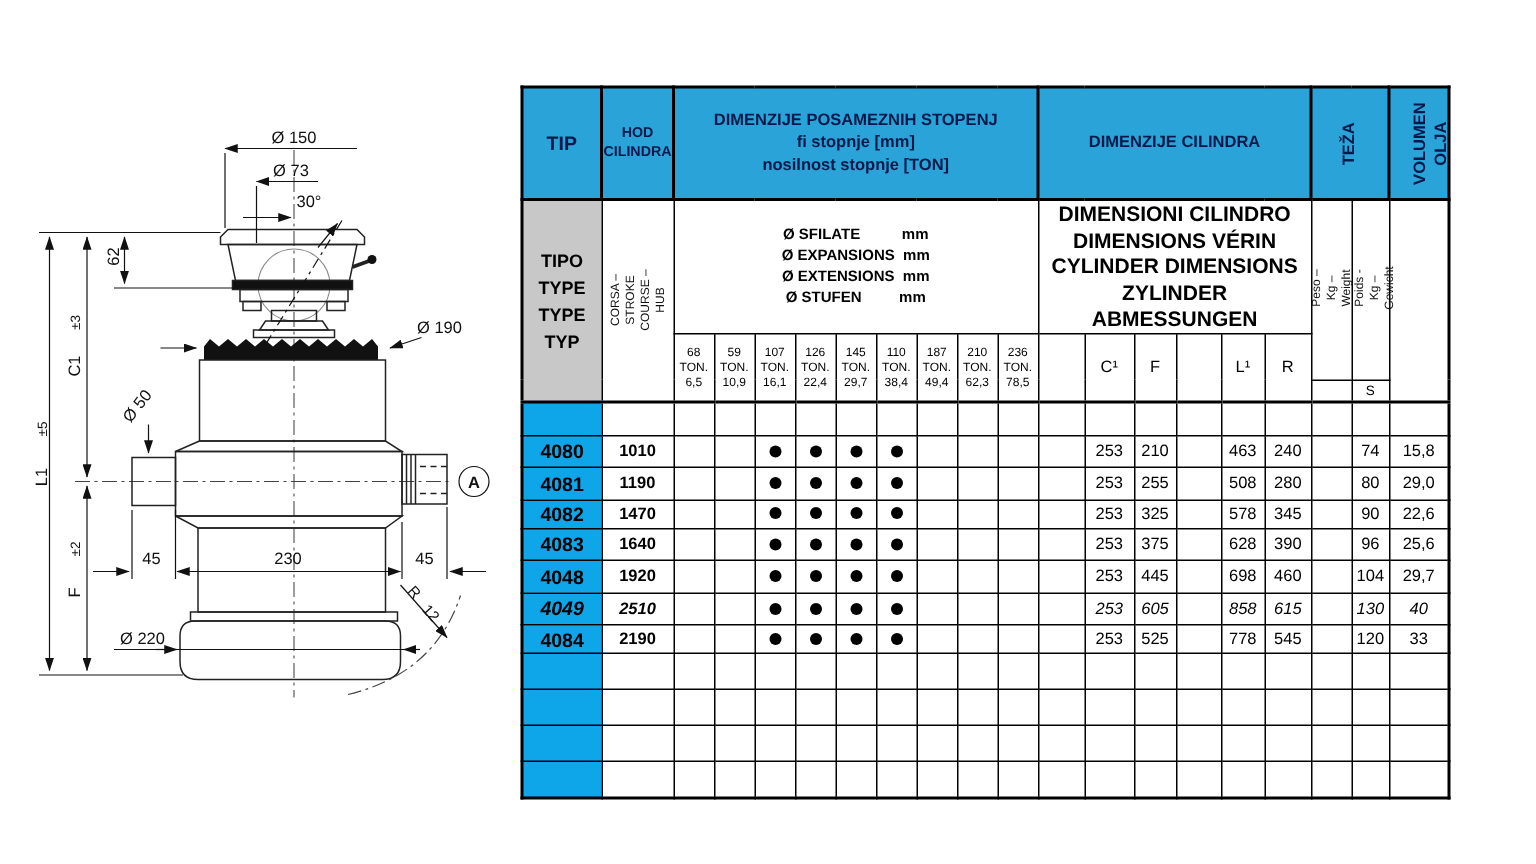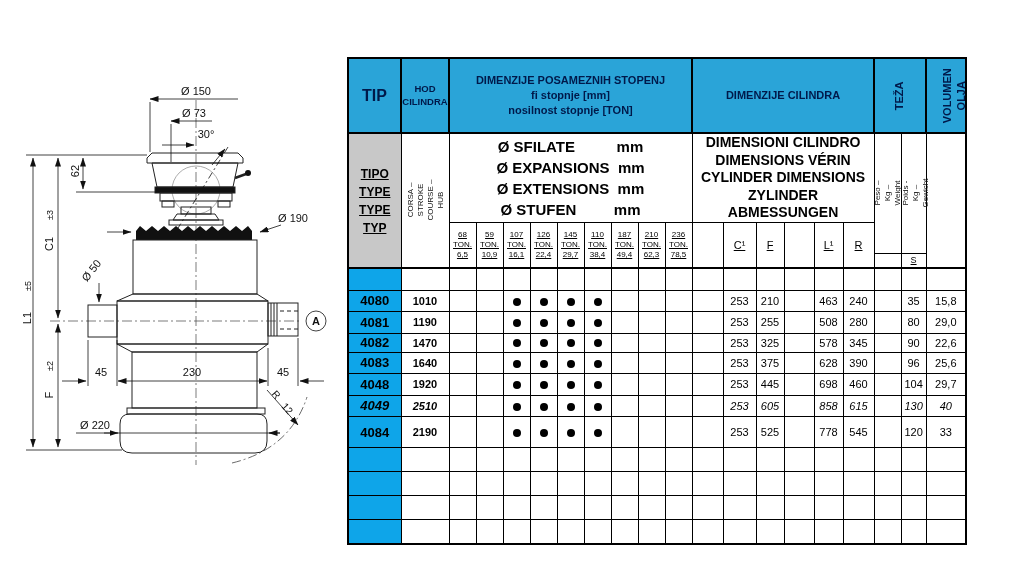--- a/index.html
+++ b/index.html
@@ -7,28 +7,28 @@
          font-family:"Liberation Sans",sans-serif;color:#000;}
   svg text{font-family:"Liberation Sans",sans-serif;fill:#111;}
 
   
   table.spec{position:absolute;left:347px;top:57px;border-collapse:collapse;table-layout:fixed;
              width:618px;border:2px solid #000;background:#fff;}
   table.spec td, table.spec th{border:1px solid #000;padding:0;text-align:center;vertical-align:middle;
              overflow:visible;}
   table.spec th{border:2px solid #000;background:#2AA4D8;color:#00194a;font-weight:bold;
              font-size:11px;line-height:1.35;white-space:pre-line;}
-  .hb{border-bottom:2px solid #000 !important;text-decoration:underline;}
+  .hb{border-bottom:2px solid #000 !important;}
   .gray{background:#c8c8c8;}
   .tipo-cell{font-weight:bold;font-size:12px;line-height:1.5;white-space:pre-line;}
   .vt{transform:rotate(-90deg);white-space:pre-line;display:inline-block;line-height:1.25;}
   .vt-sm{font-size:8px;color:#111;}
   .vt-xs{font-size:6px;color:#111;line-height:1.3;}
   .vt-b{font-size:11px;font-weight:bold;}
-  .sfilate{font-size:15px;font-weight:bold;text-align:left;white-space:pre;
+  .sfilate{font-size:10px;font-weight:bold;text-align:left;white-space:pre;
            padding-left:4px;line-height:1.4;}
   .dimensioni{font-size:14px;font-weight:bold;text-align:left;white-space:pre-line;
            padding-left:4px;line-height:1.25;}
   .ton-cell{font-size:8px;line-height:1.25;white-space:pre-line;}
   .cil-cell{font-size:11px;}
   .s-cell{font-size:9px;}
   .tip-cell{background:#0ea5e9;font-weight:bold;font-size:13px;}
   .hod-cell{font-weight:bold;font-size:11px;}
   .num{font-size:11px;}
   .dot{display:inline-block;width:8px;height:8px;border-radius:50%;background:#000;vertical-align:middle;}
@@ -152,21 +152,21 @@
         <col style="width:28px">
         <col style="width:30px">
       <col style="width:29px">
         <col style="width:31px">
       <col style="width:27px">
         <col style="width:25px">
         <col style="width:40px">
     </colgroup>
     <thead>
       <tr style="height:75px;">
-        <th style="font-size:16px;">TIP</th>
+        <th style="font-size:13px;">TIP</th>
         <th style="font-size:9.5px;">HOD
 CILINDRA</th>
         <th colspan="9">DIMENZIJE POSAMEZNIH STOPENJ
 fi stopnje [mm]
 nosilnost stopnje [TON]</th>
         <th colspan="6">DIMENZIJE CILINDRA</th>
         <th colspan="2"><div class="vt vt-b">TEŽA</div></th>
         <th><div class="vt vt-b">VOLUMEN
 OLJA</div></th>
       </tr>
@@ -264,21 +264,21 @@
           <td></td>
           <td></td>
           <td></td>
           <td class="num"></td>
           <td class="num">253</td>
           <td class="num">210</td>
           <td class="num"></td>
           <td class="num">463</td>
           <td class="num">240</td>
           <td class="num"></td>
-          <td class="num">35</td>
+          <td class="num">74</td>
           <td class="num">15,8</td>
         </tr>
         <tr style="height: 21.5px;">
           <td class="tip-cell">4081</td>
           <td class="hod-cell">1190</td>
           <td></td>
           <td></td>
           <td><span class="dot"></span></td>
           <td><span class="dot"></span></td>
           <td><span class="dot"></span></td>
@@ -377,21 +377,21 @@
           <td class="num"></td>
           <td class="num">253</td>
           <td class="num">605</td>
           <td class="num"></td>
           <td class="num">858</td>
           <td class="num">615</td>
           <td class="num"></td>
           <td class="num">130</td>
           <td class="num">40</td>
         </tr>
-        <tr style="height: 31px;">
+        <tr style="height: 19px;">
           <td class="tip-cell">4084</td>
           <td class="hod-cell">2190</td>
           <td></td>
           <td></td>
           <td><span class="dot"></span></td>
           <td><span class="dot"></span></td>
           <td><span class="dot"></span></td>
           <td><span class="dot"></span></td>
           <td></td>
           <td></td>

